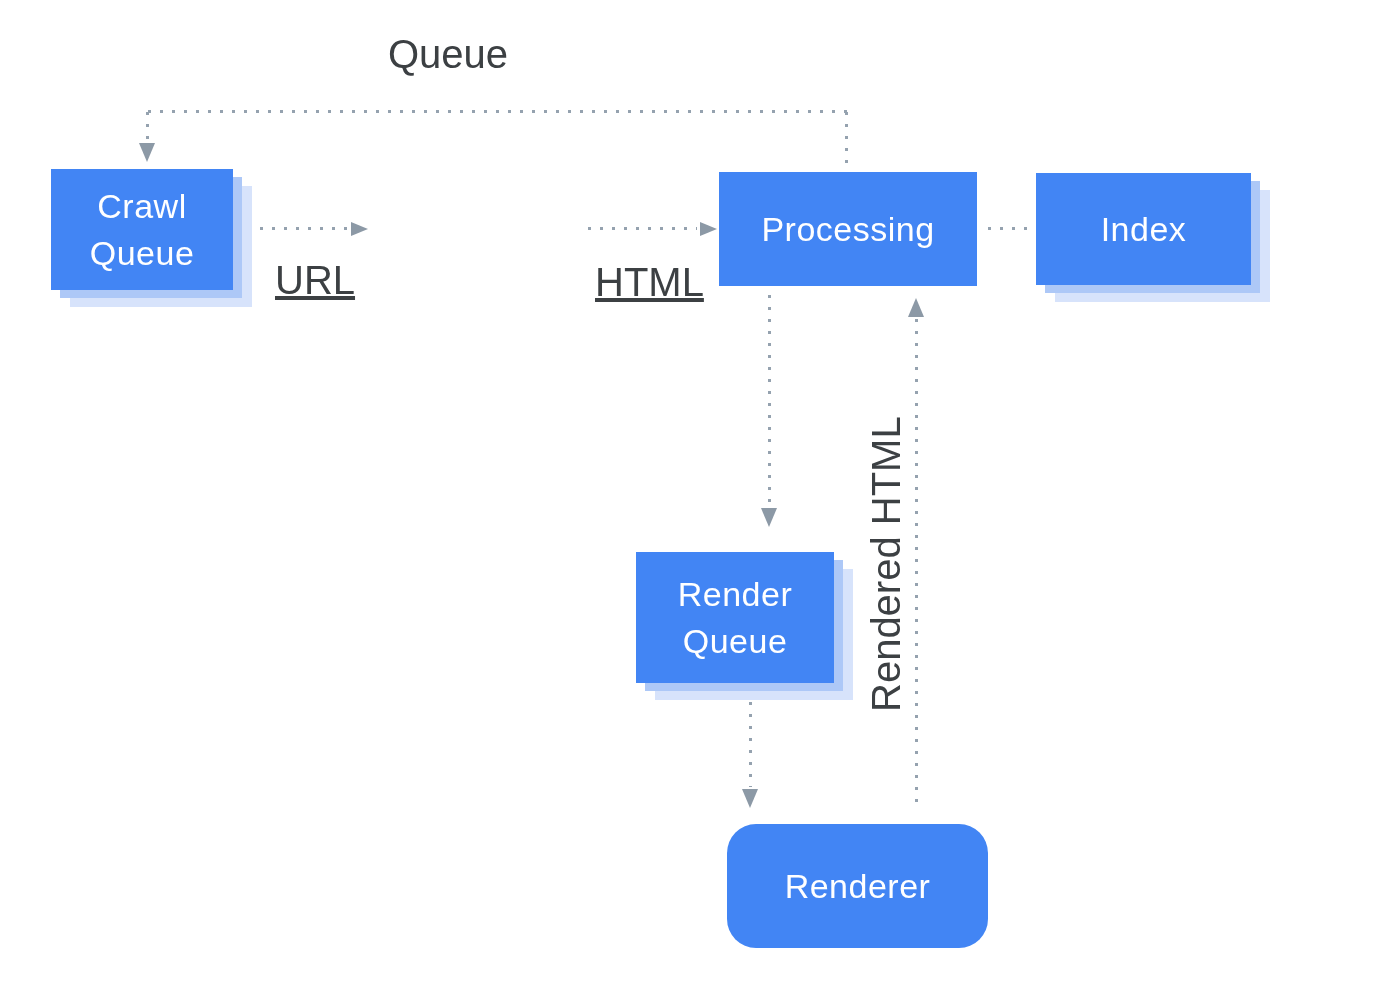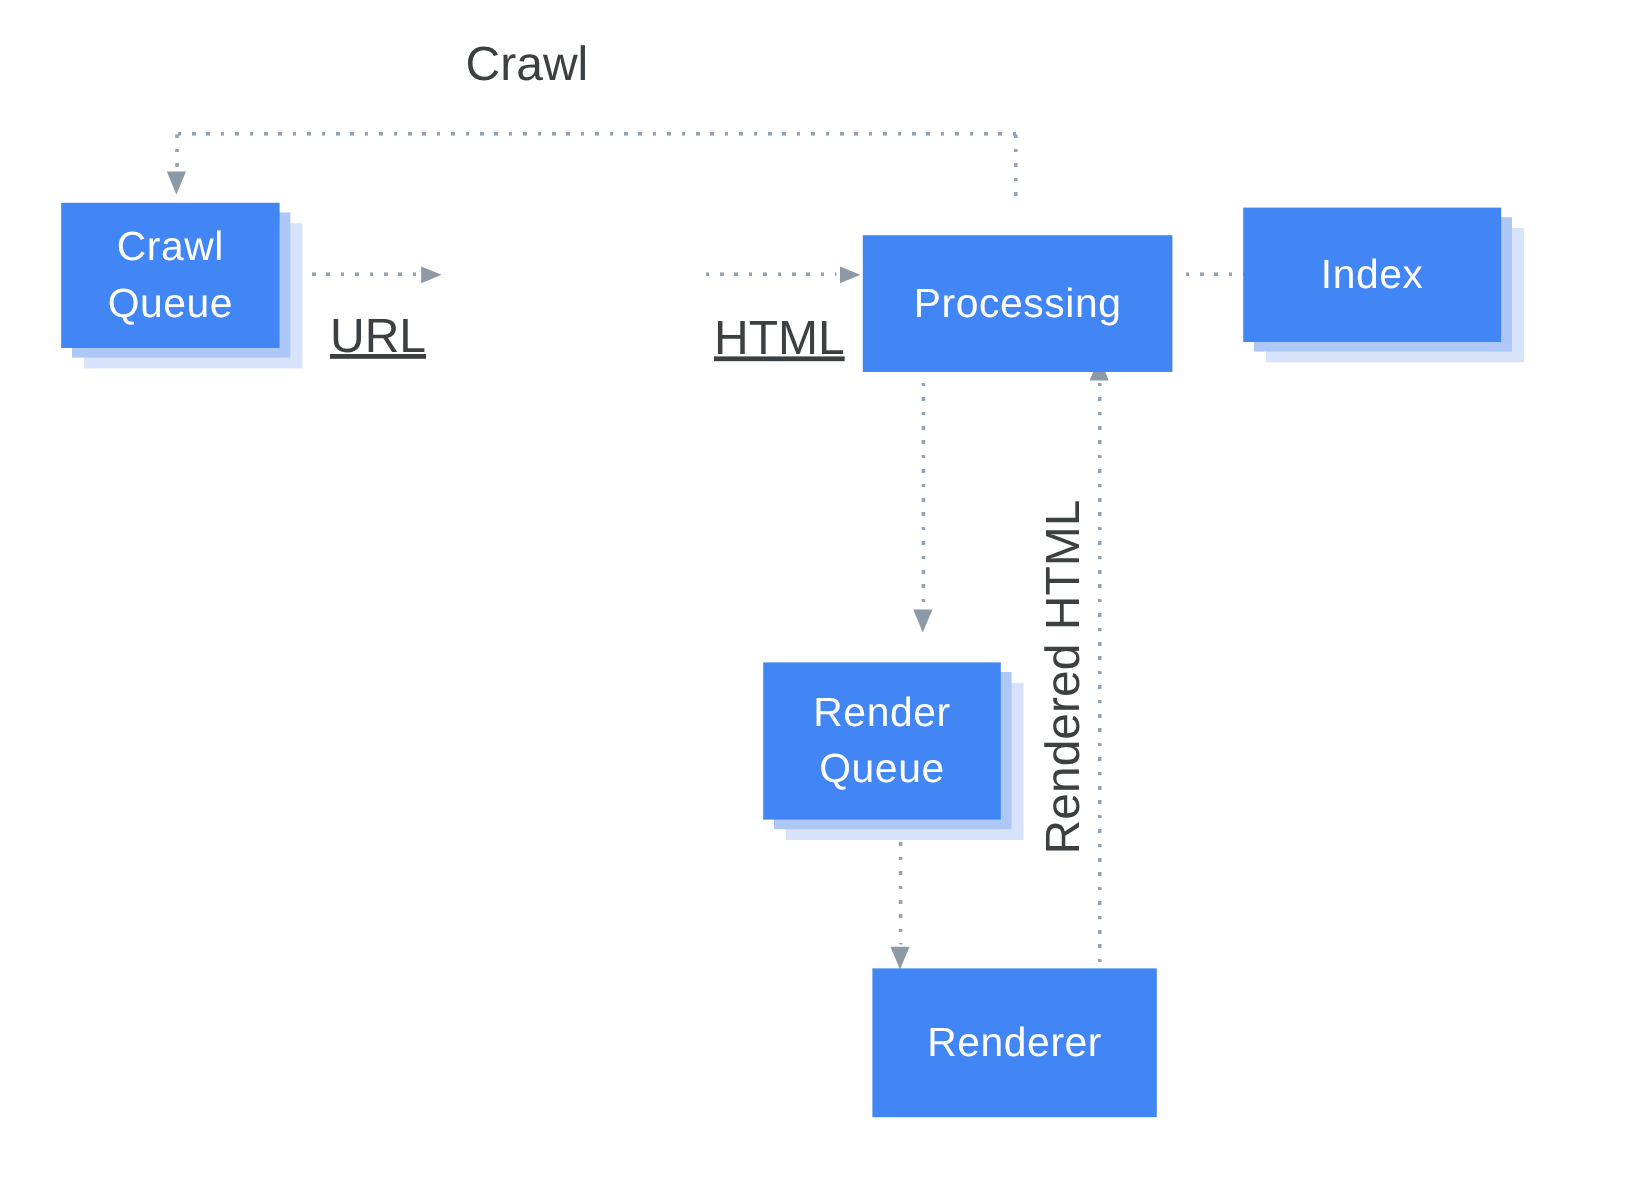--- a/index.html
+++ b/index.html
@@ -24,24 +24,24 @@
     font-size: 34px;
     font-weight: 500;
     line-height: 1.38;
     letter-spacing: 0.5px;
   }
   .node.shadowed {
     box-shadow: 9px 8px 0 0 var(--shadow-mid), 19px 17px 0 0 var(--shadow-light);
   }
   #node-crawl-queue  { left: 51px;  top: 169px; width: 182px; height: 121px; align-items: center; }
   #node-crawler      { left: 370px; top: 170px; width: 205px; height: 118px; }
-  #node-processing   { left: 719px; top: 172px; width: 258px; height: 114px; margin-top: 24px; }
+  #node-processing   { left: 719px; top: 172px; width: 258px; height: 114px; }
   #node-index        { left: 1036px;top: 173px; width: 215px; height: 112px; }
   #node-render-queue { left: 636px; top: 527px; width: 198px; height: 131px; margin-top: 25px; }
-  #node-renderer     { left: 727px; top: 807px; width: 237px; height: 124px; }
+  #node-renderer     { left: 727px; top: 824px; width: 261px; height: 124px; border-radius: 29px; }
 
   
   .edge-label {
     position: absolute;
     color: var(--label-text);
     font-size: 40px;
     font-weight: 500;
     white-space: nowrap;
   }
   #label-urls { left: 388px; top: 32px; }
@@ -123,21 +123,21 @@
 
   <div class="dots-v" id="line-proc-rq"></div>
   <div class="ah ah-down" id="ah-into-render-queue"></div>
 
   <div class="dots-v" id="line-rq-renderer"></div>
   <div class="ah ah-down" id="ah-into-renderer"></div>
 
   <div class="dots-v" id="line-renderer-proc"></div>
   <div class="ah ah-up" id="ah-up-into-processing"></div>
 
-  <div class="edge-label" id="label-urls">Crawl</div>
+  <div class="edge-label" id="label-urls">Queue</div>
   <div class="edge-label" id="label-url">URL</div>
   <div class="edge-label" id="label-html">HTML</div>
   <div class="edge-label" id="label-rendered-html">Rendered HTML</div>
 
   <div class="node shadowed" id="node-crawl-queue">
     <span>Crawl Queue</span>
   </div>
   <div class="node" id="node-processing">
     <span>Processing</span>
   </div>

